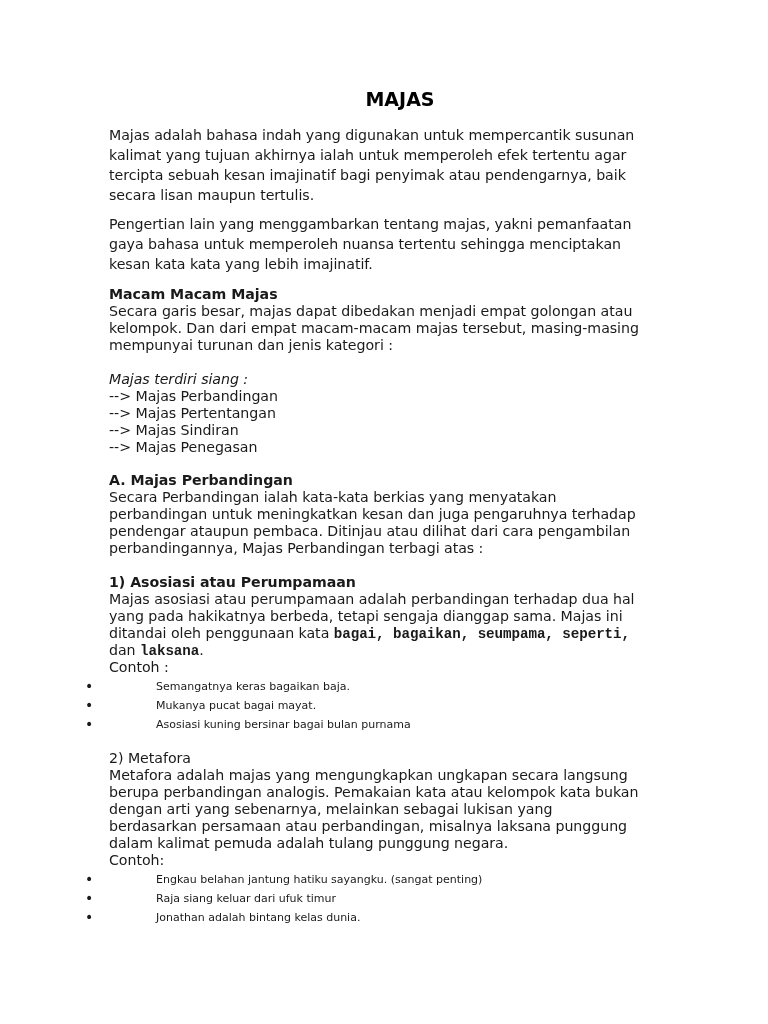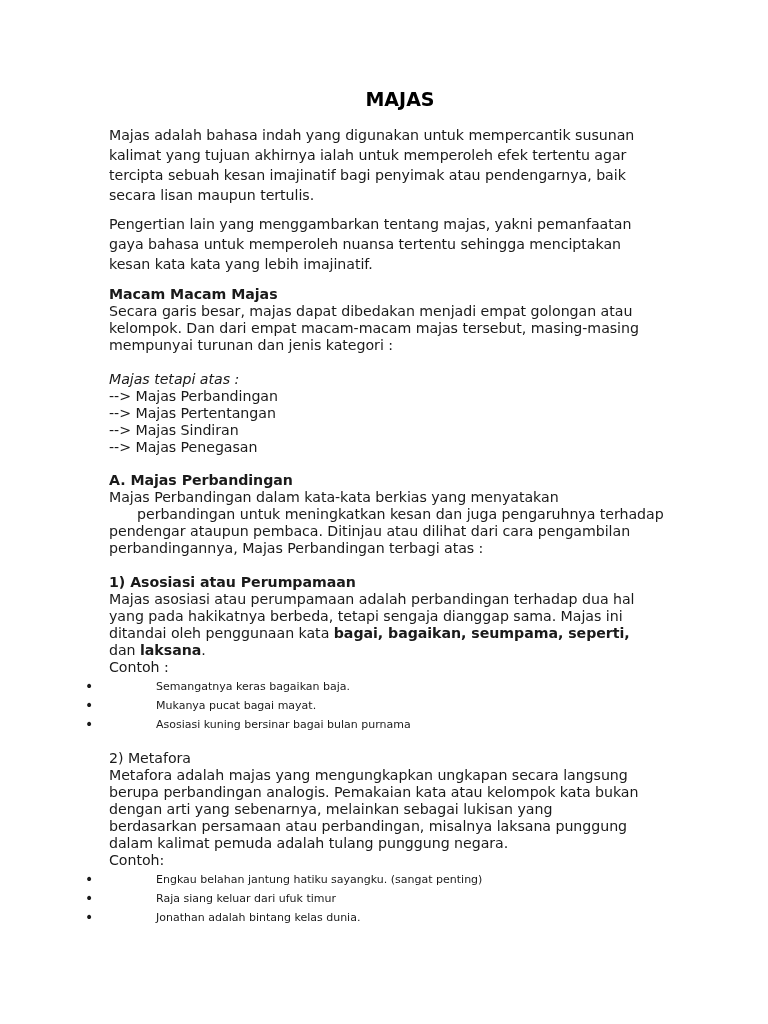--- a/index.html
+++ b/index.html
@@ -42,20 +42,21 @@
       color: #000;
     }
     .heading {
       font-weight: bold;
     }
     .italic {
       font-style: italic;
     }
     .bold {
       font-weight: bold;
+      font-family: Liberation Mono, monospace;
     }
     .bullet-dot {
       position: absolute;
       left: 69px;
       font-size: 14px;
       line-height: 17px;
     }
     .bullet-text {
       position: absolute;
       left: 140px;
@@ -83,31 +84,31 @@
     <div class="line" style="top:234px;line-height:20px;">gaya bahasa untuk memperoleh nuansa tertentu sehingga menciptakan</div>
     <div class="line" style="top:254px;line-height:20px;">kesan kata kata yang lebih imajinatif.</div>
   </div>
 
   <div>
     <div class="line heading" style="top:286px;">Macam Macam Majas</div>
     <div class="line" style="top:303px;">Secara garis besar, majas dapat dibedakan menjadi empat golongan atau</div>
     <div class="line" style="top:320px;">kelompok. Dan dari empat macam-macam majas tersebut, masing-masing</div>
     <div class="line" style="top:337px;">mempunyai turunan dan jenis kategori :</div>
 
-    <div class="line italic" style="top:371px;">Majas tetapi atas :</div>
+    <div class="line italic" style="top:371px;">Majas terdiri siang :</div>
     <div class="line" style="top:388px;">--&gt; Majas Perbandingan</div>
     <div class="line" style="top:405px;">--&gt; Majas Pertentangan</div>
     <div class="line" style="top:422px;">--&gt; Majas Sindiran</div>
     <div class="line" style="top:439px;">--&gt; Majas Penegasan</div>
   </div>
 
   <div>
     <div class="line heading" style="top:472px;">A. Majas Perbandingan</div>
-    <div class="line" style="top:489px;">Majas Perbandingan dalam kata-kata berkias yang menyatakan</div>
-    <div class="line" style="top:506px;margin-left:28px;">perbandingan untuk meningkatkan kesan dan juga pengaruhnya terhadap</div>
+    <div class="line" style="top:489px;">Secara Perbandingan ialah kata-kata berkias yang menyatakan</div>
+    <div class="line" style="top:506px;">perbandingan untuk meningkatkan kesan dan juga pengaruhnya terhadap</div>
     <div class="line" style="top:523px;">pendengar ataupun pembaca. Ditinjau atau dilihat dari cara pengambilan</div>
     <div class="line" style="top:540px;">perbandingannya, Majas Perbandingan terbagi atas :</div>
   </div>
 
   <div>
     <div class="line" style="top:574px;font-weight:bold;">1) Asosiasi atau Perumpamaan</div>
     <div class="line" style="top:591px;">Majas asosiasi atau perumpamaan adalah perbandingan terhadap dua hal</div>
     <div class="line" style="top:608px;">yang pada hakikatnya berbeda, tetapi sengaja dianggap sama. Majas ini</div>
     <div class="line" style="top:625px;">
       <span>ditandai oleh penggunaan kata </span><span class="bold">bagai, bagaikan, seumpama, seperti,</span>

